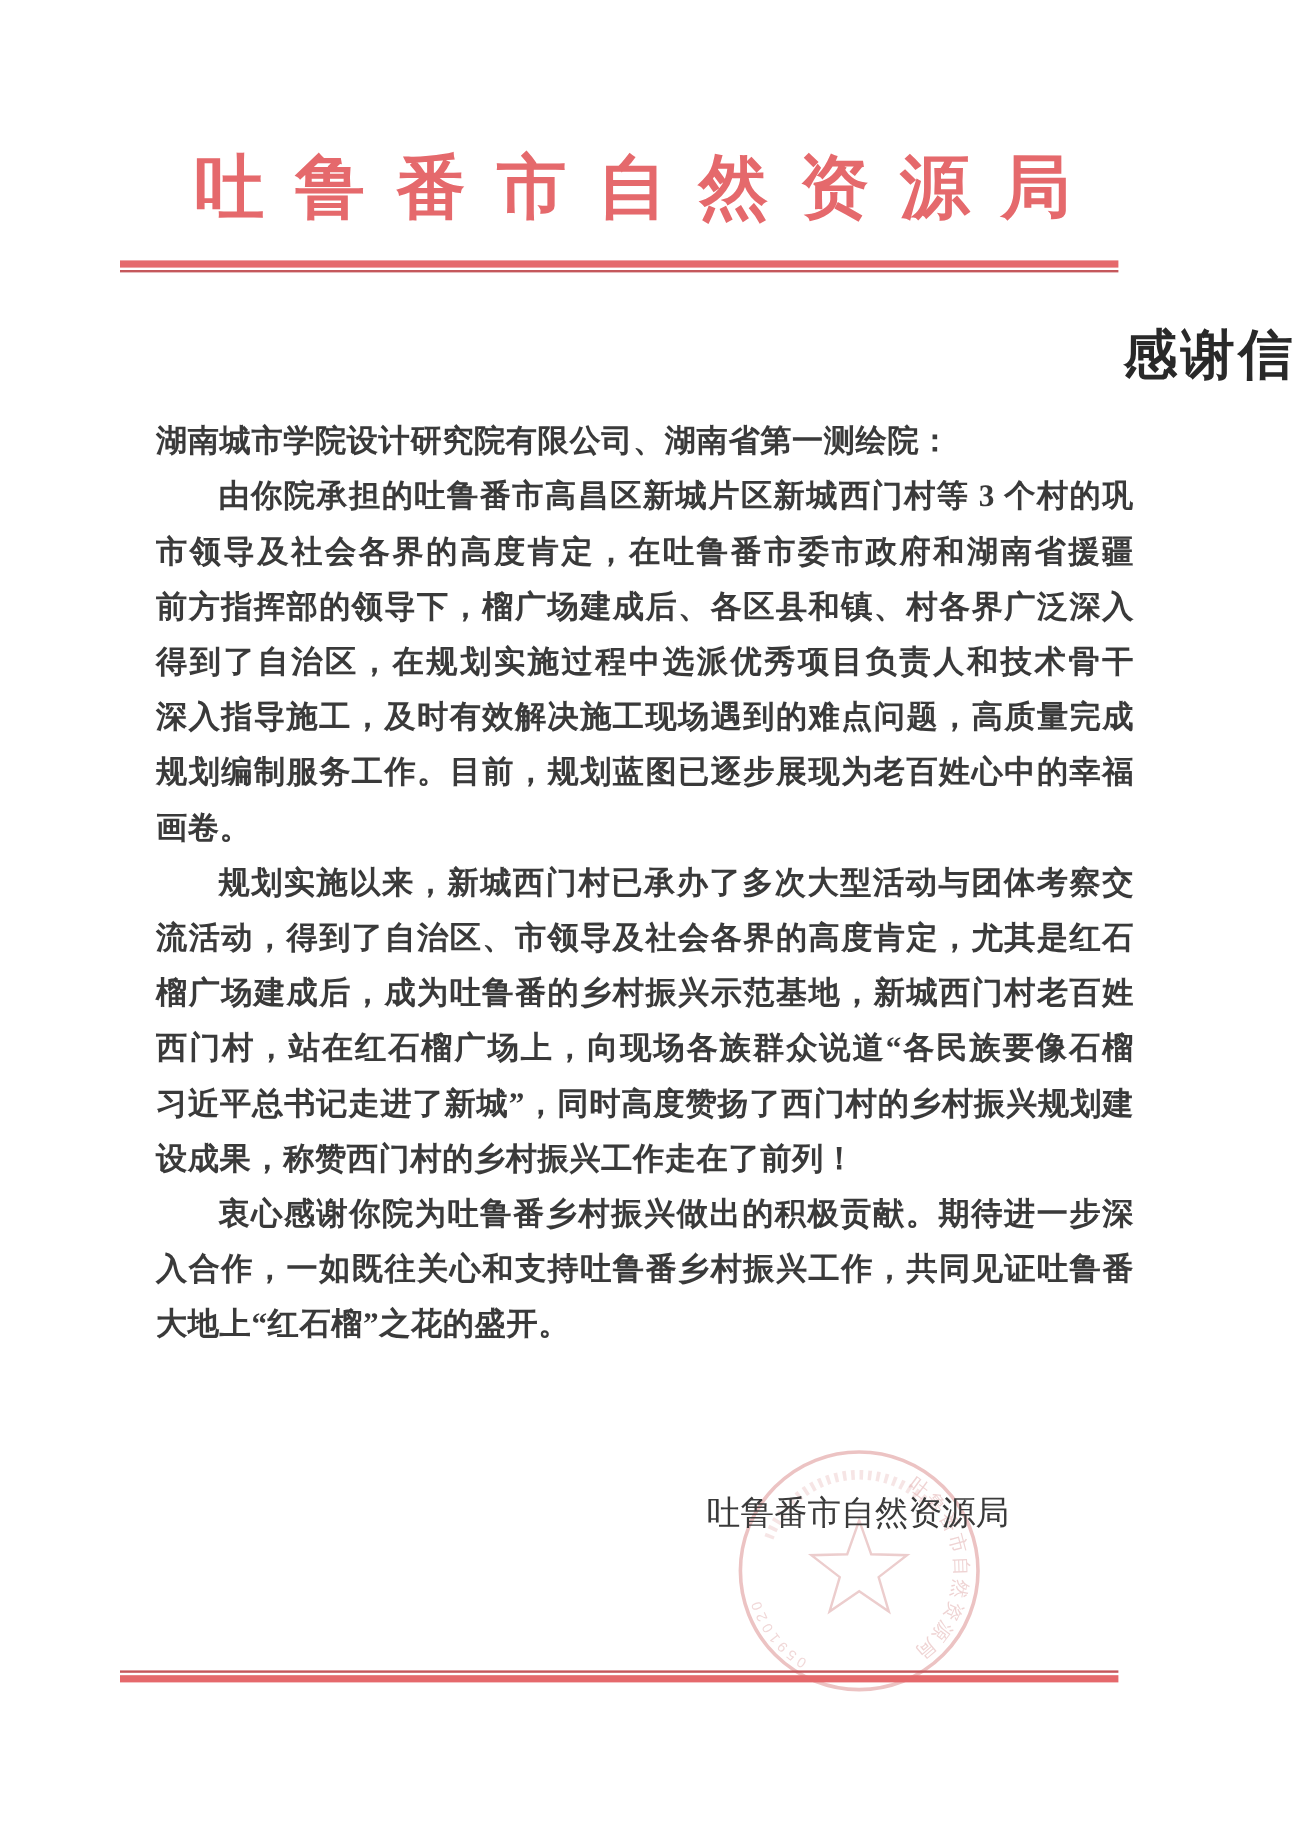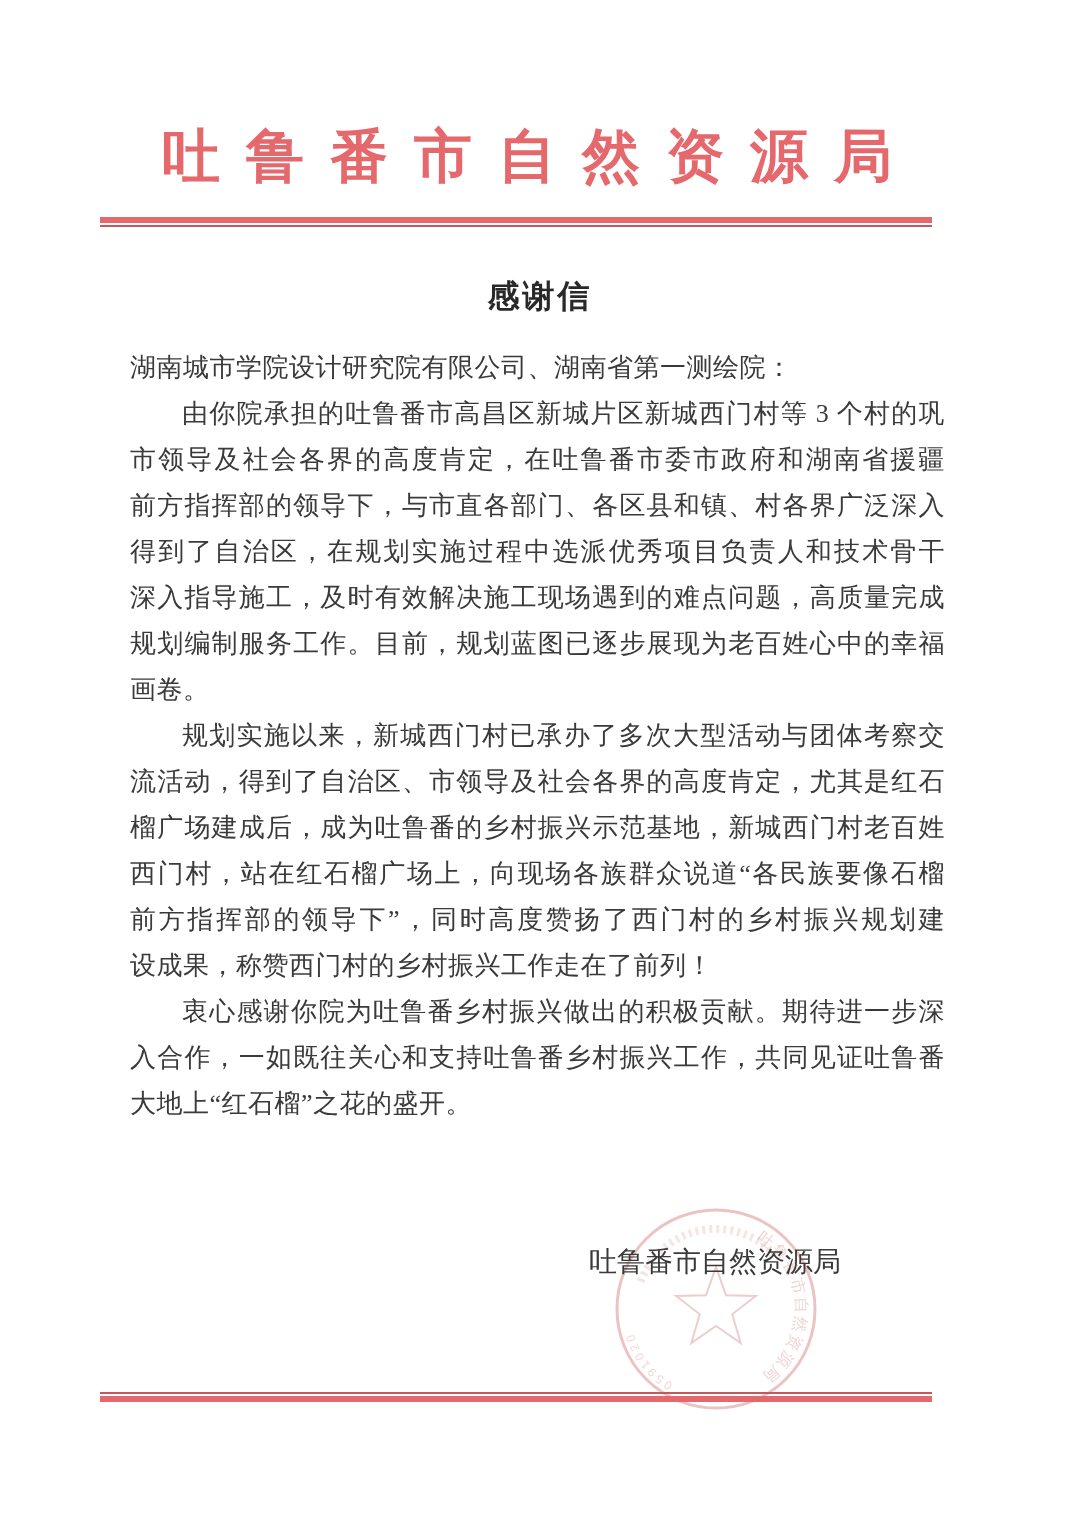--- a/index.html
+++ b/index.html
@@ -23,37 +23,37 @@
     color: #e5696c;
     letter-spacing: 26px;
     white-space: nowrap;
   }
   .rule-top { margin: 29px 148px 0 100px; }
   .rule-top .rule-thick { height: 6px; background: #e5696c; }
   .rule-top .rule-thin  { height: 2px; background: #c5585c; margin-top: 2px; }
   
   .letter-title {
     margin: 46px 0 0 0;
-    text-align: center;
+    text-align: right;
     font-family: "Liberation Sans", "DejaVu Sans", sans-serif;
     font-weight: bold;
-    font-size: 32px;
+    font-size: 45px;
     line-height: 46px;
     color: #292929;
     letter-spacing: 3px;
   }
   
   .body {
     margin: 26px 135px 0 130px;
     font-size: 26px;
     line-height: 46px;
     color: #3a3a3a;
     letter-spacing: 0.5px;
   }
-  .line { text-align: justify; }
+  .line { text-align: justify; font-weight: bold; }
   .line.just { text-align-last: justify; }
   .line.indent { text-indent: 2em; }
   
   .signature {
     position: absolute;
     left: 520px;
     top: 1238px;
     width: 390px;
     text-align: center;
     font-size: 28px;
@@ -87,30 +87,30 @@
     <div class="rule-thin"></div>
   </div>
 
   <h1 class="letter-title">感谢信</h1>
 
   <div class="body">
     <div class="line salutation">湖南城市学院设计研究院有限公司、湖南省第一测绘院：</div>
     <div id="paragraphs">
         <div class="line indent just">由你院承担的吐鲁番市高昌区新城片区新城西门村等 3 个村的巩</div>
         <div class="line just">市领导及社会各界的高度肯定，在吐鲁番市委市政府和湖南省援疆</div>
-        <div class="line just">前方指挥部的领导下，与市直各部门、各区县和镇、村各界广泛深入</div>
+        <div class="line just">前方指挥部的领导下，榴广场建成后、各区县和镇、村各界广泛深入</div>
         <div class="line just">得到了自治区，在规划实施过程中选派优秀项目负责人和技术骨干</div>
         <div class="line just">深入指导施工，及时有效解决施工现场遇到的难点问题，高质量完成</div>
         <div class="line just">规划编制服务工作。目前，规划蓝图已逐步展现为老百姓心中的幸福</div>
         <div class="line">画卷。</div>
         <div class="line indent just">规划实施以来，新城西门村已承办了多次大型活动与团体考察交</div>
         <div class="line just">流活动，得到了自治区、市领导及社会各界的高度肯定，尤其是红石</div>
         <div class="line just">榴广场建成后，成为吐鲁番的乡村振兴示范基地，新城西门村老百姓</div>
         <div class="line just">西门村，站在红石榴广场上，向现场各族群众说道“各民族要像石榴</div>
-        <div class="line just">前方指挥部的领导下”，同时高度赞扬了西门村的乡村振兴规划建</div>
+        <div class="line just">习近平总书记走进了新城”，同时高度赞扬了西门村的乡村振兴规划建</div>
         <div class="line">设成果，称赞西门村的乡村振兴工作走在了前列！</div>
         <div class="line indent just">衷心感谢你院为吐鲁番乡村振兴做出的积极贡献。期待进一步深</div>
         <div class="line just">入合作，一如既往关心和支持吐鲁番乡村振兴工作，共同见证吐鲁番</div>
         <div class="line">大地上“红石榴”之花的盛开。</div>
       </div>
   </div>
 
   <svg class="seal" viewBox="0 0 208 208" aria-hidden="true">
     <circle cx="104" cy="104" r="99" fill="none" stroke="#e7b4b4" stroke-width="3" opacity="0.8"></circle>
     <path d="M104 62 L114 90.2 L143.9 91 L120.2 109.3 L128.7 138 L104 121 L79.3 138 L87.8 109.3 L64.1 91 L94 90.2 Z" fill="none" stroke="#dda4a4" stroke-width="2" opacity="0.55"></path>

